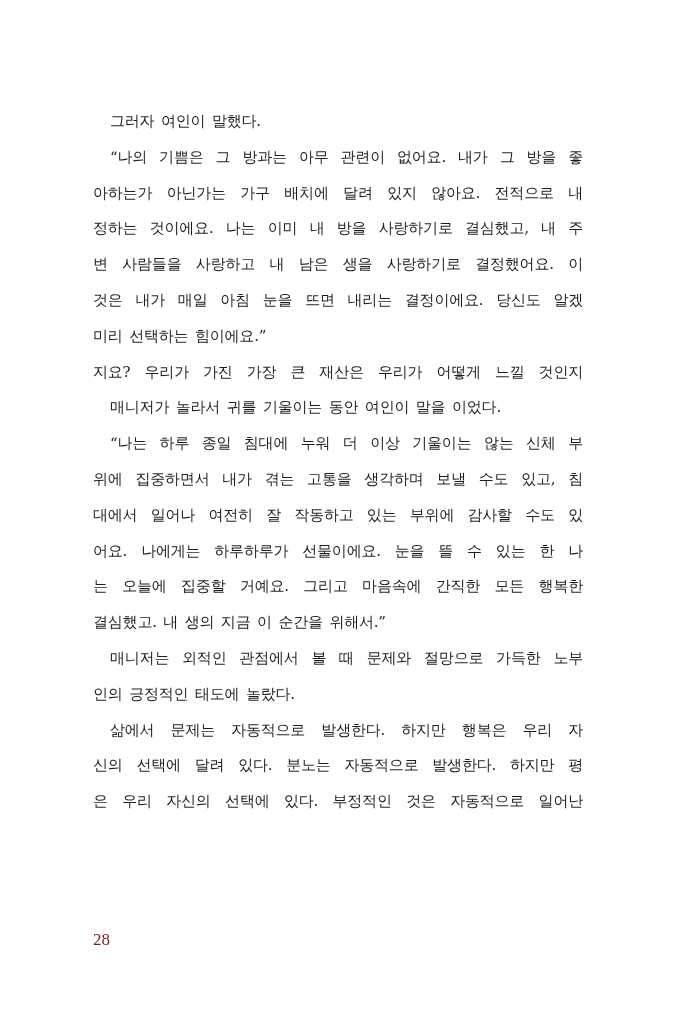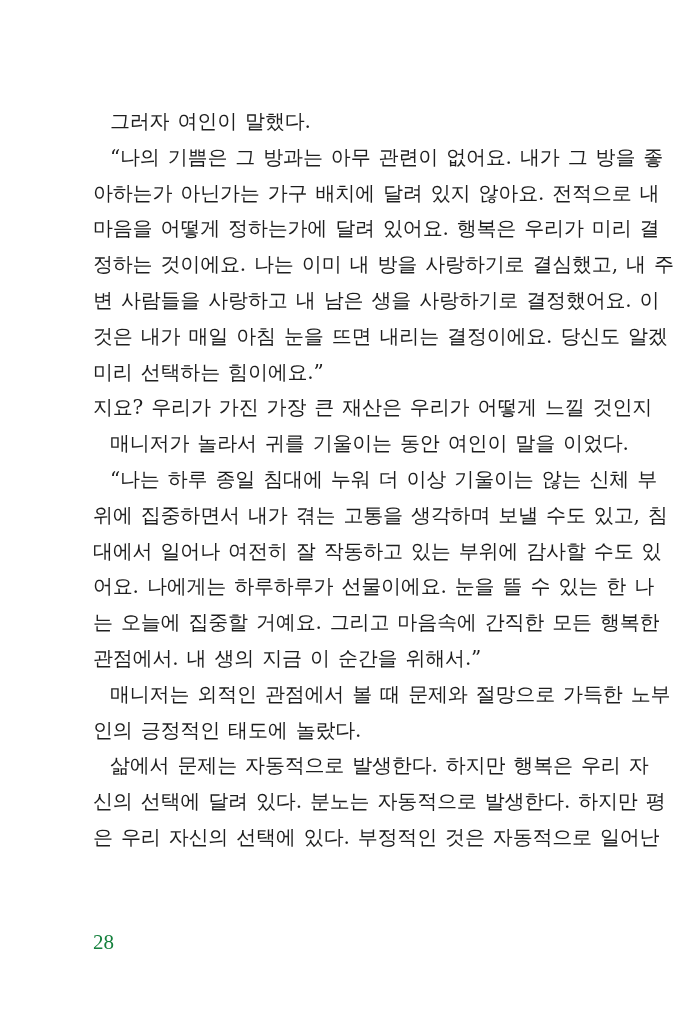--- a/index.html
+++ b/index.html
@@ -21,21 +21,21 @@
       width: 691px;
       height: 1024px;
       background: #ffffff;
     }
     .text-block {
       position: absolute;
       left: 93px;
       top: 104px;
       width: 490px;
       font-family: "DejaVu Serif", "Liberation Serif", serif;
-      font-size: 20px;
+      font-size: 15px;
       letter-spacing: -0.2px;
       word-spacing: 2px;
       color: #1e1e1e;
     }
     .line {
       height: 35.8px;
       line-height: 35.8px;
       white-space: nowrap;
       display: block;
       text-align: justify;
@@ -45,45 +45,44 @@
       padding-left: 17px;
     }
     .line.last {
       text-align-last: left;
     }
     .page-number {
       position: absolute;
       left: 93px;
       top: 930px;
       font-family: "Liberation Serif", "DejaVu Serif", serif;
-      font-size: 21px;
-      color: #15803d;
+      font-size: 17px;
+      color: #7f1d1d;
     }
   </style>
 </head>
 <body>
 
 <div class="page">
   <div class="text-block">
     <span class="line indent last">그러자 여인이 말했다.</span>
     <span class="line indent">“나의 기쁨은 그 방과는 아무 관련이 없어요. 내가 그 방을 좋</span>
     <span class="line">아하는가 아닌가는 가구 배치에 달려 있지 않아요. 전적으로 내</span>
-    <span class="line">마음을 어떻게 정하는가에 달려 있어요. 행복은 우리가 미리 결</span>
     <span class="line">정하는 것이에요. 나는 이미 내 방을 사랑하기로 결심했고, 내 주</span>
     <span class="line">변 사람들을 사랑하고 내 남은 생을 사랑하기로 결정했어요. 이</span>
     <span class="line">것은 내가 매일 아침 눈을 뜨면 내리는 결정이에요. 당신도 알겠</span>
     <span class="line last">미리 선택하는 힘이에요.”</span>
     <span class="line">지요? 우리가 가진 가장 큰 재산은 우리가 어떻게 느낄 것인지</span>
     <span class="line indent last">매니저가 놀라서 귀를 기울이는 동안 여인이 말을 이었다.</span>
     <span class="line indent">“나는 하루 종일 침대에 누워 더 이상 기울이는 않는 신체 부</span>
     <span class="line">위에 집중하면서 내가 겪는 고통을 생각하며 보낼 수도 있고, 침</span>
     <span class="line">대에서 일어나 여전히 잘 작동하고 있는 부위에 감사할 수도 있</span>
     <span class="line">어요. 나에게는 하루하루가 선물이에요. 눈을 뜰 수 있는 한 나</span>
     <span class="line">는 오늘에 집중할 거예요. 그리고 마음속에 간직한 모든 행복한</span>
-    <span class="line last">관점에서. 내 생의 지금 이 순간을 위해서.”</span>
+    <span class="line last">결심했고. 내 생의 지금 이 순간을 위해서.”</span>
     <span class="line indent">매니저는 외적인 관점에서 볼 때 문제와 절망으로 가득한 노부</span>
     <span class="line last">인의 긍정적인 태도에 놀랐다.</span>
     <span class="line indent">삶에서 문제는 자동적으로 발생한다. 하지만 행복은 우리 자</span>
     <span class="line">신의 선택에 달려 있다. 분노는 자동적으로 발생한다. 하지만 평</span>
     <span class="line">은 우리 자신의 선택에 있다. 부정적인 것은 자동적으로 일어난</span>
   </div>
 
   <div class="page-number">28</div>
 </div>
 

